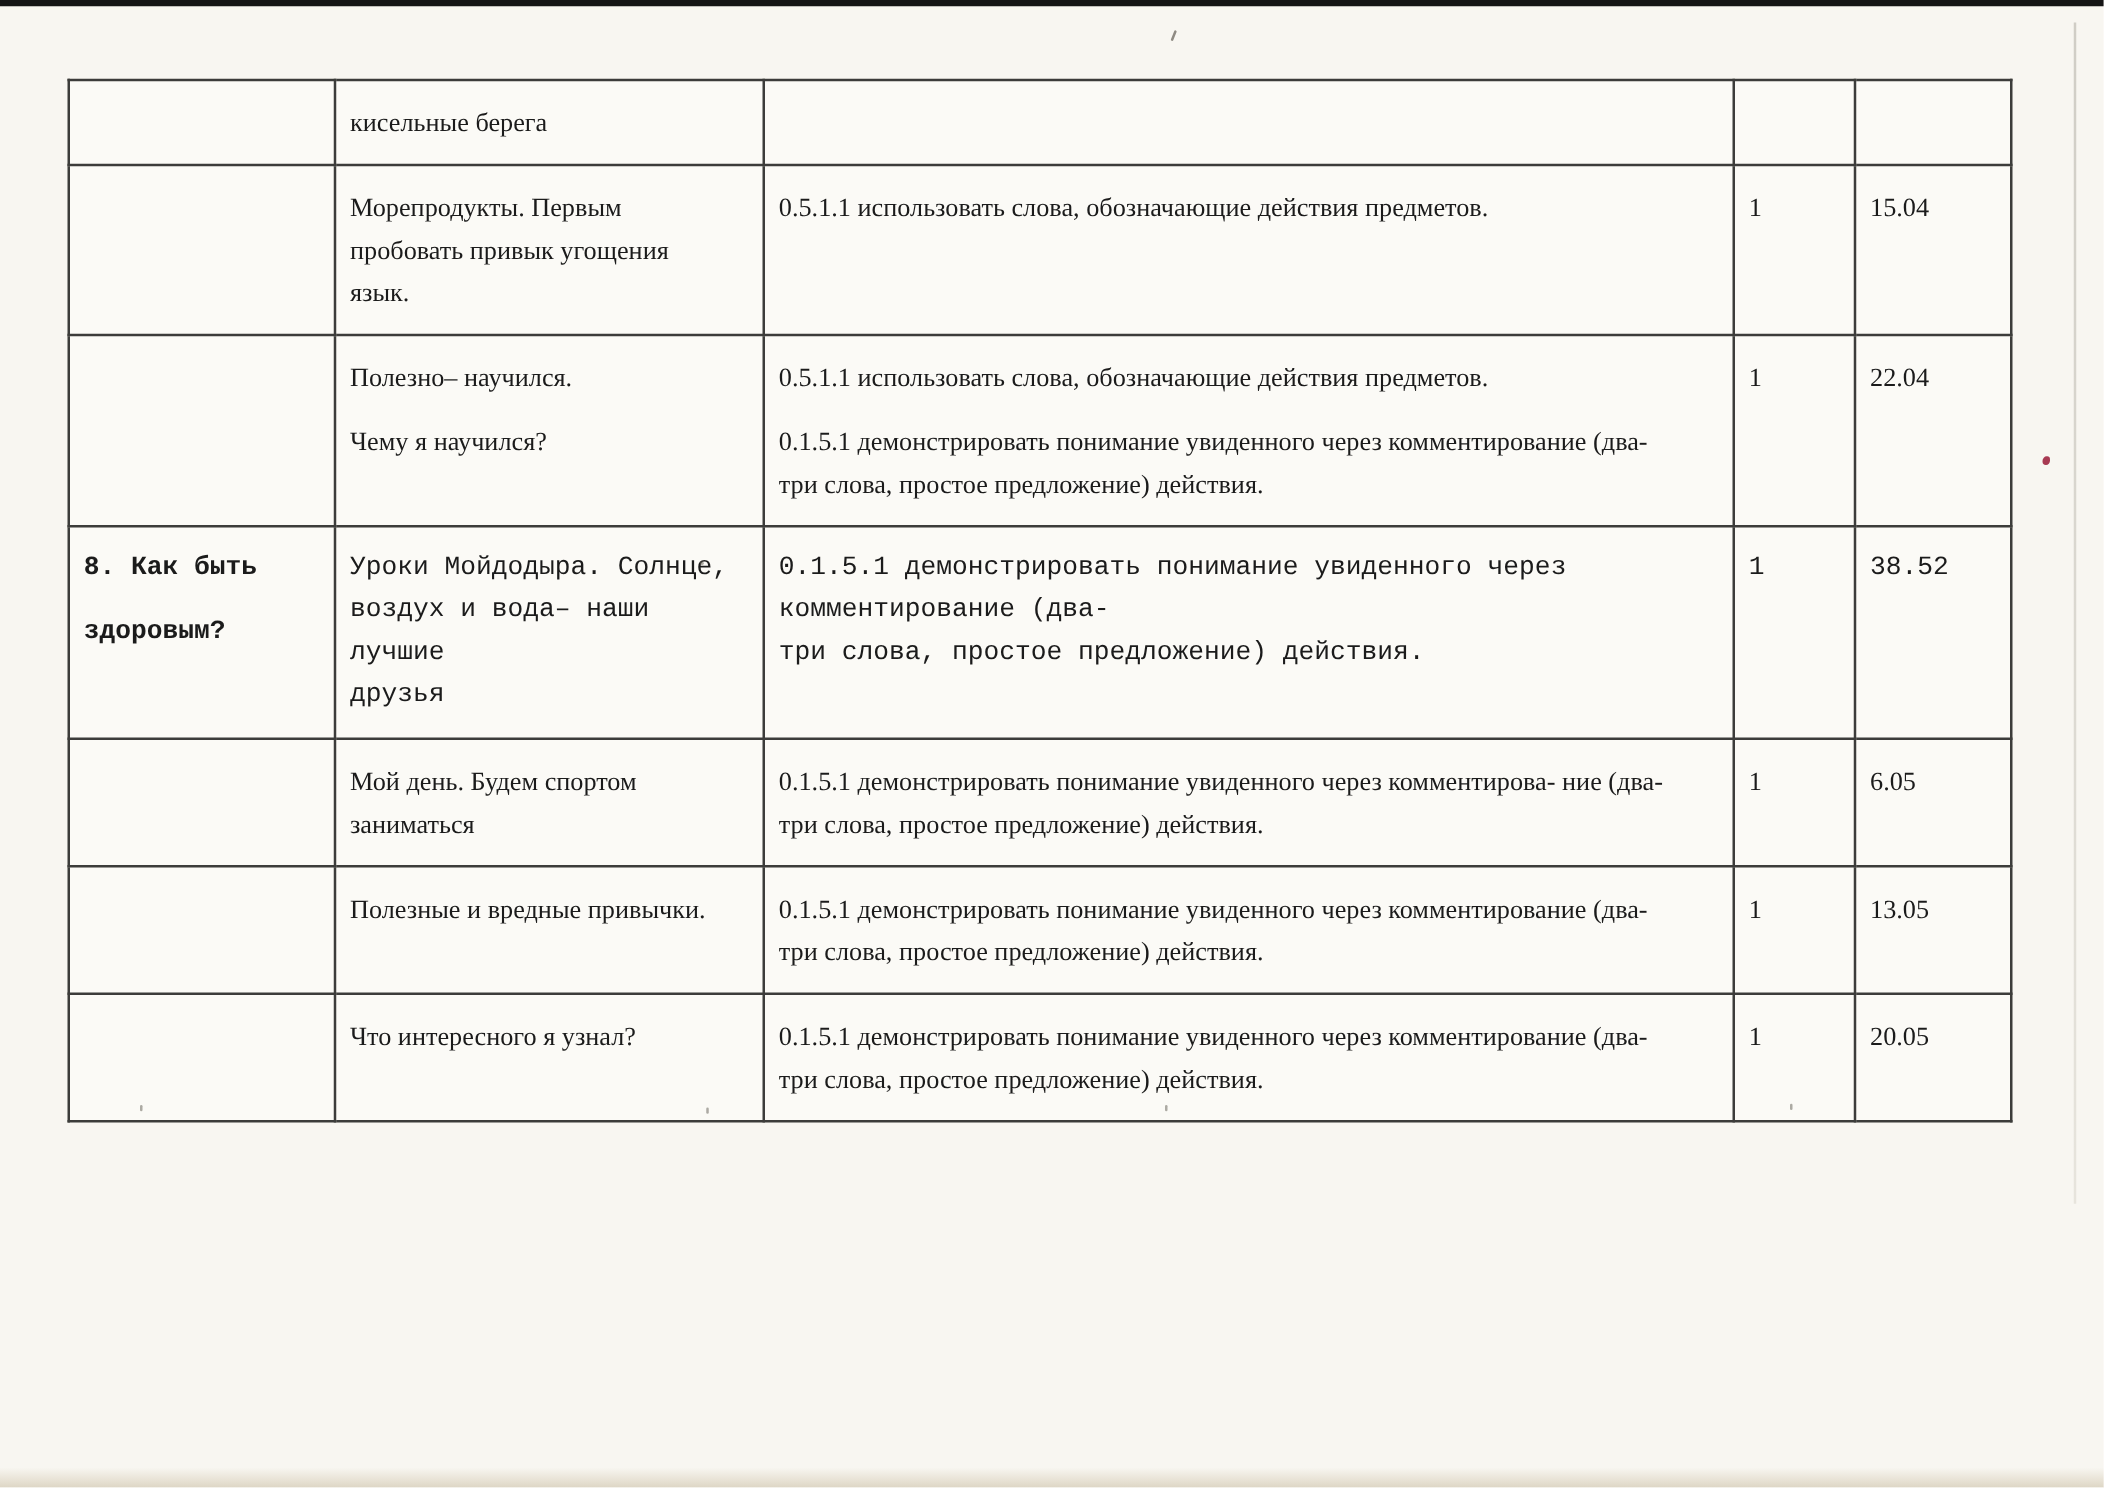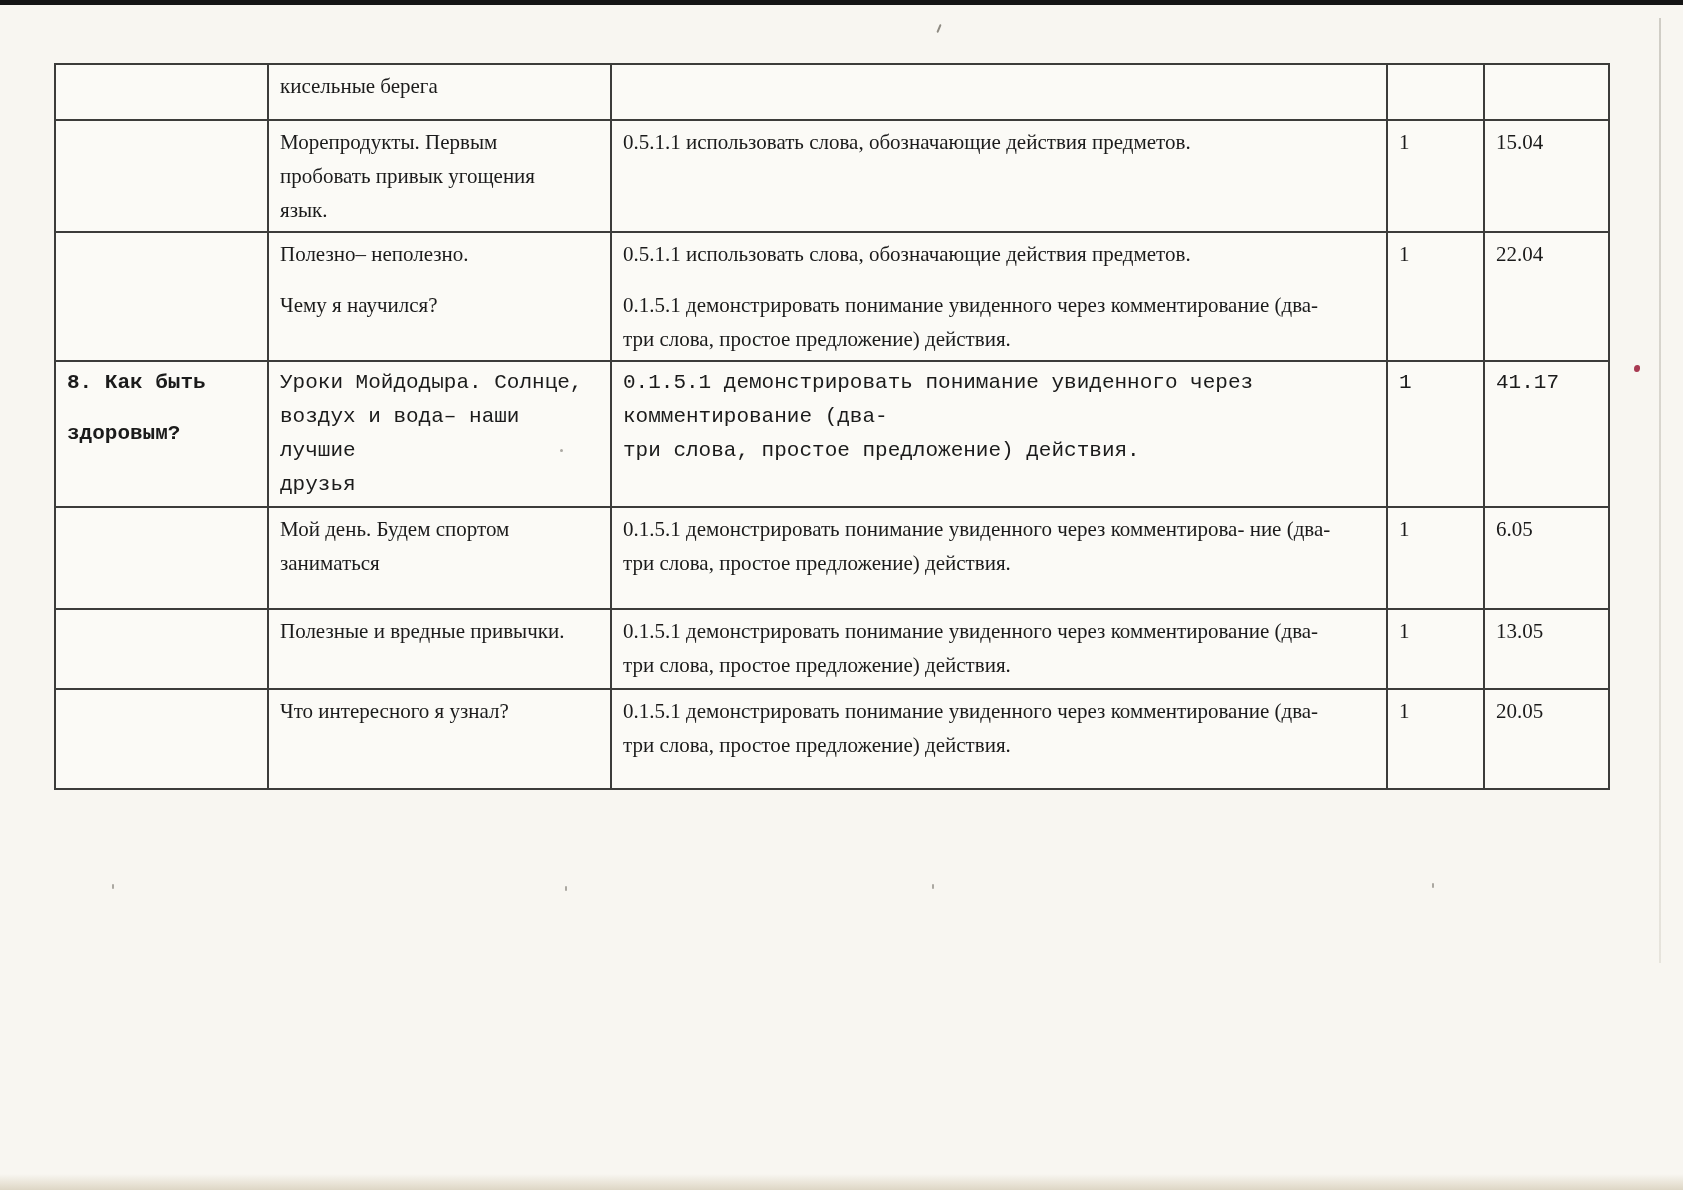--- a/index.html
+++ b/index.html
@@ -34,21 +34,21 @@
     width:1554px;
     border-collapse:collapse;
     table-layout:fixed;
     color:#1b1b1b;
     font-size:21px;
     line-height:34px;
   }
   table.schedule td{
     border:2px solid #3c3c3a;
     vertical-align:top;
-    padding:4px 11px;
+    padding:16px 11px;
     background:#fbfaf6;
     overflow:hidden;
   }
   td p{margin:0 0 17px 0;}
   td p:last-child{margin-bottom:0;}
   td.c-section{font-weight:bold;}
   tr.r1{height:56px;}
   tr.r2{height:107px;}
   tr.r3{height:128px;}
   tr.r4{height:108px;font-family:Liberation Mono, monospace;}
@@ -121,21 +121,21 @@
           </td>
         <td class="c-date">
             <p>15.04</p>
           </td>
       </tr>
       <tr class="r3">
         <td class="c-section">
             <p></p>
           </td>
         <td class="c-topic">
-            <p>Полезно– неполезно.</p>
+            <p>Полезно– научился.</p>
             <p>Чему я научился?</p>
           </td>
         <td class="c-obj">
             <p>0.5.1.1 использовать слова, обозначающие действия предметов.</p>
             <p>0.1.5.1 демонстрировать понимание увиденного через комментирование (два-<br>три слова, простое предложение) действия.</p>
           </td>
         <td class="c-hours">
             <p>1</p>
           </td>
         <td class="c-date">
@@ -150,21 +150,21 @@
         <td class="c-topic">
             <p>Уроки Мойдодыра. Солнце,<br>воздух и вода– наши лучшие<br>друзья</p>
           </td>
         <td class="c-obj">
             <p>0.1.5.1 демонстрировать понимание увиденного через комментирование (два-<br>три слова, простое предложение) действия.</p>
           </td>
         <td class="c-hours">
             <p>1</p>
           </td>
         <td class="c-date">
-            <p>41.17</p>
+            <p>38.52</p>
           </td>
       </tr>
       <tr class="r5">
         <td class="c-section">
             <p></p>
           </td>
         <td class="c-topic">
             <p>Мой день. Будем спортом<br>заниматься</p>
           </td>
         <td class="c-obj">

